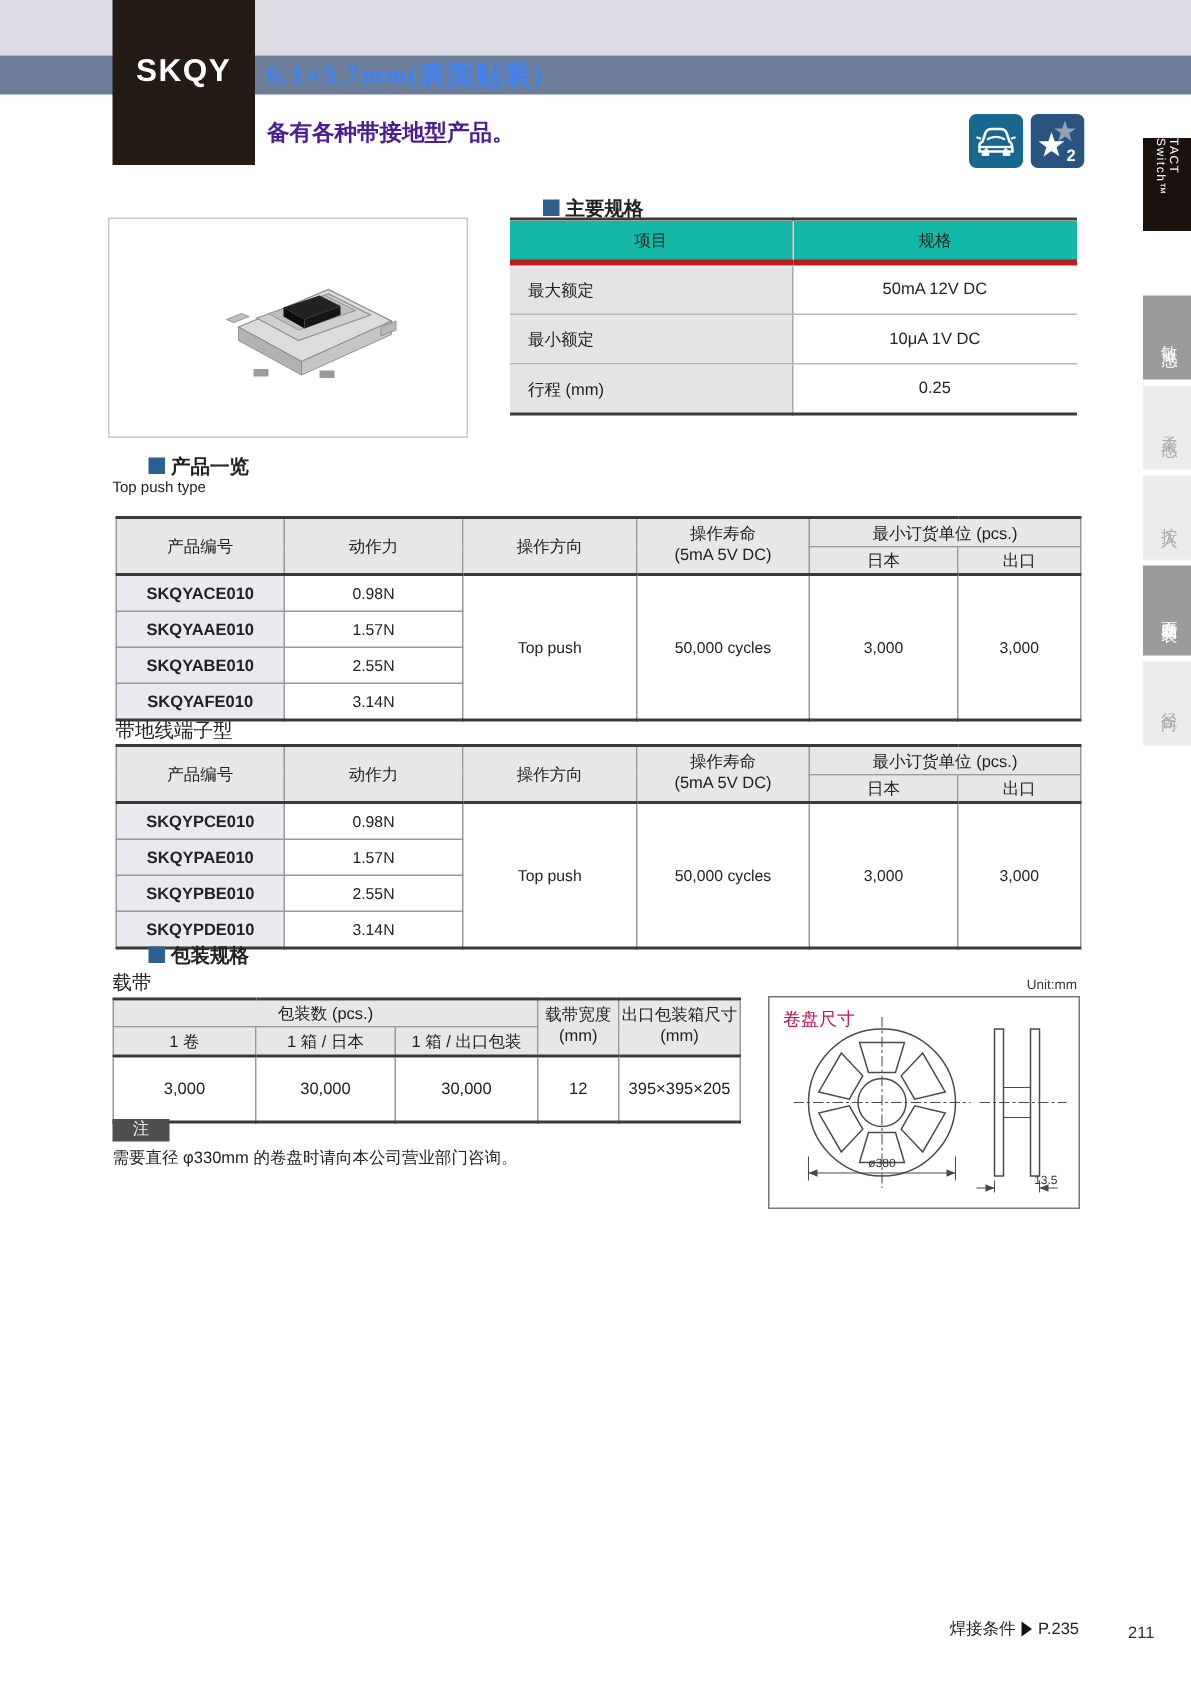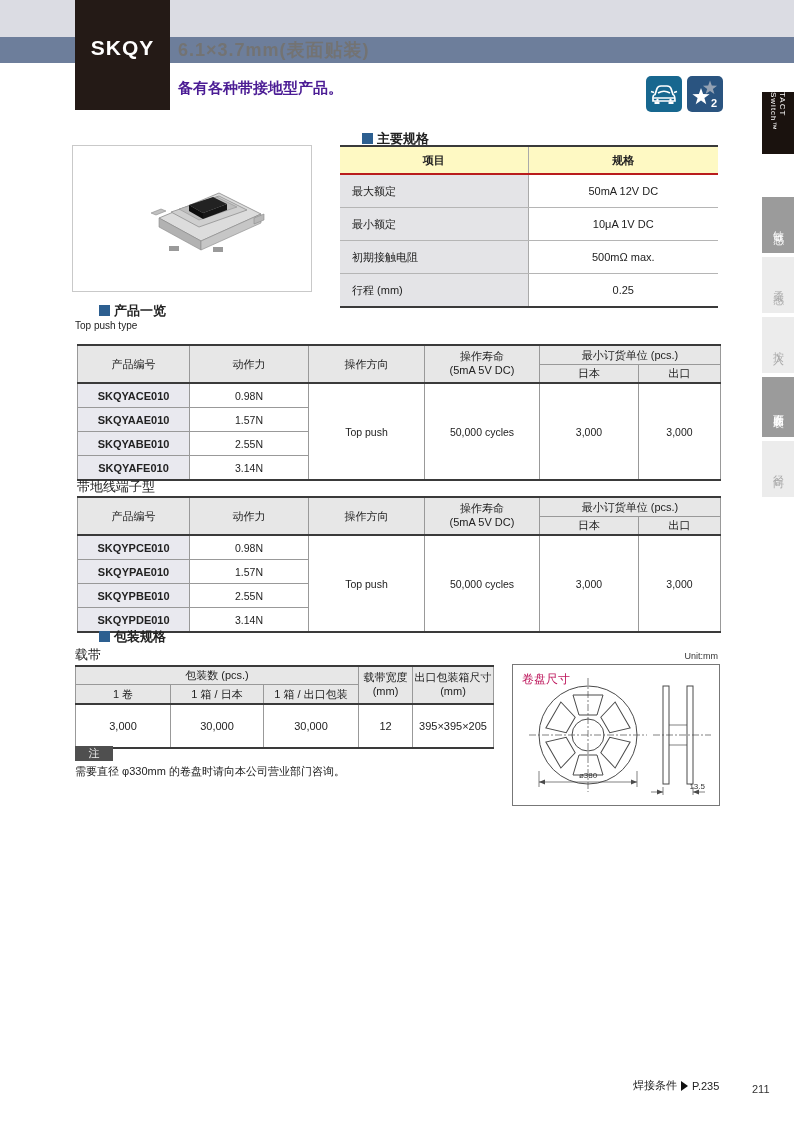--- a/index.html
+++ b/index.html
@@ -3,21 +3,21 @@
 <meta charset="utf-8">
 <style>
   html,body{margin:0;padding:0;background:#fff;}
   .page{position:relative;width:794px;height:1123px;background:#fff;overflow:hidden;
         font-family:"Liberation Sans","DejaVu Sans",sans-serif;color:#1a1a1a;}
   .abs{position:absolute;}
 
   
   .top-band{left:0;top:0;width:794px;height:37px;background:var(--top_band,#dbdce3);}
   .title-bar{left:0;top:37px;width:794px;height:26px;background:var(--title_bar,#6d7e9b);}
-  .title-text{left:178px;top:38px;font-size:18px;font-weight:bold;color:#737373;letter-spacing:1px;}
+  .title-text{left:178px;top:38px;font-size:18px;font-weight:bold;color:#3b82f6;letter-spacing:1px;font-family:Liberation Serif, serif;}
   .series-box{left:75px;top:0;width:95px;height:110px;background:var(--series_box,#241a16);}
   .series-text{width:95px;text-align:center;top:36px;left:75px;color:#fff;font-size:21px;font-weight:bold;letter-spacing:1px;}
   .tagline{left:178px;top:79px;font-size:15px;font-weight:bold;color:#4c1d95;}
   .badge{width:36px;height:36px;top:76px;border-radius:5px;}
   .badge svg{display:block;}
 
   
   .side-tab{left:762px;width:32px;display:flex;align-items:center;justify-content:center;}
   .vtxt{writing-mode:vertical-rl;text-orientation:upright;letter-spacing:3px;font-size:11px;}
   .vtxt-lat{writing-mode:vertical-rl;text-orientation:sideways;font-size:8px;letter-spacing:1px;}
@@ -35,21 +35,21 @@
   .photo-box{left:72px;top:145px;width:238px;height:145px;border:1px solid #c9c9c9;background:#fff;}
 
   
   table{border-collapse:collapse;table-layout:fixed;font-size:11px;color:#222;}
   th,td{overflow:hidden;}
   .preline{white-space:pre-line;line-height:1.25;}
 
   
   .spec-table{left:340px;top:145px;}
   .spec-table table{width:378px;border-top:2px solid #3a3a3a;border-bottom:2px solid #3a3a3a;}
-  .spec-table th{height:24px;background:#fef9c3;font-weight:bold;border-bottom:2px solid #b91c1c;}
+  .spec-table th{height:24px;background:#14b8a6;font-weight:normal;border-bottom:4px solid #b91c1c;}
   .spec-table th:first-child{border-right:1px solid #aaa;}
   .spec-table td{height:30px;border-bottom:1px solid #b5b5b5;text-align:center;}
   .spec-table tr:last-child td{border-bottom:none;}
   .spec-table td.item{background:#e4e4e7;text-align:left;padding-left:12px;border-right:1px solid #aaa;}
 
   
   .prod-table table{width:643px;border:1px solid #999;border-top:2px solid #3a3a3a;border-bottom:2px solid #3a3a3a;}
   .prod-table th{background:#e7e7e7;font-weight:normal;border:1px solid #999;font-size:11px;}
   .prod-table thead tr:first-child th{height:16px;}
   .prod-table thead tr:last-child th{height:15px;}
@@ -167,24 +167,20 @@
         </tr>
       </thead>
       <tbody>
         <tr>
           <td class="item">最大额定</td>
           <td>50mA 12V DC</td>
         </tr>
         <tr>
           <td class="item">最小额定</td>
           <td>10μA 1V DC</td>
-        </tr>
-        <tr>
-          <td class="item">初期接触电阻</td>
-          <td>500mΩ max.</td>
         </tr>
         <tr>
           <td class="item">行程 (mm)</td>
           <td>0.25</td>
         </tr>
       </tbody>
     </table>
   </div>
 
   <div class="abs sec-title" style="left:75px;top:302px;">

